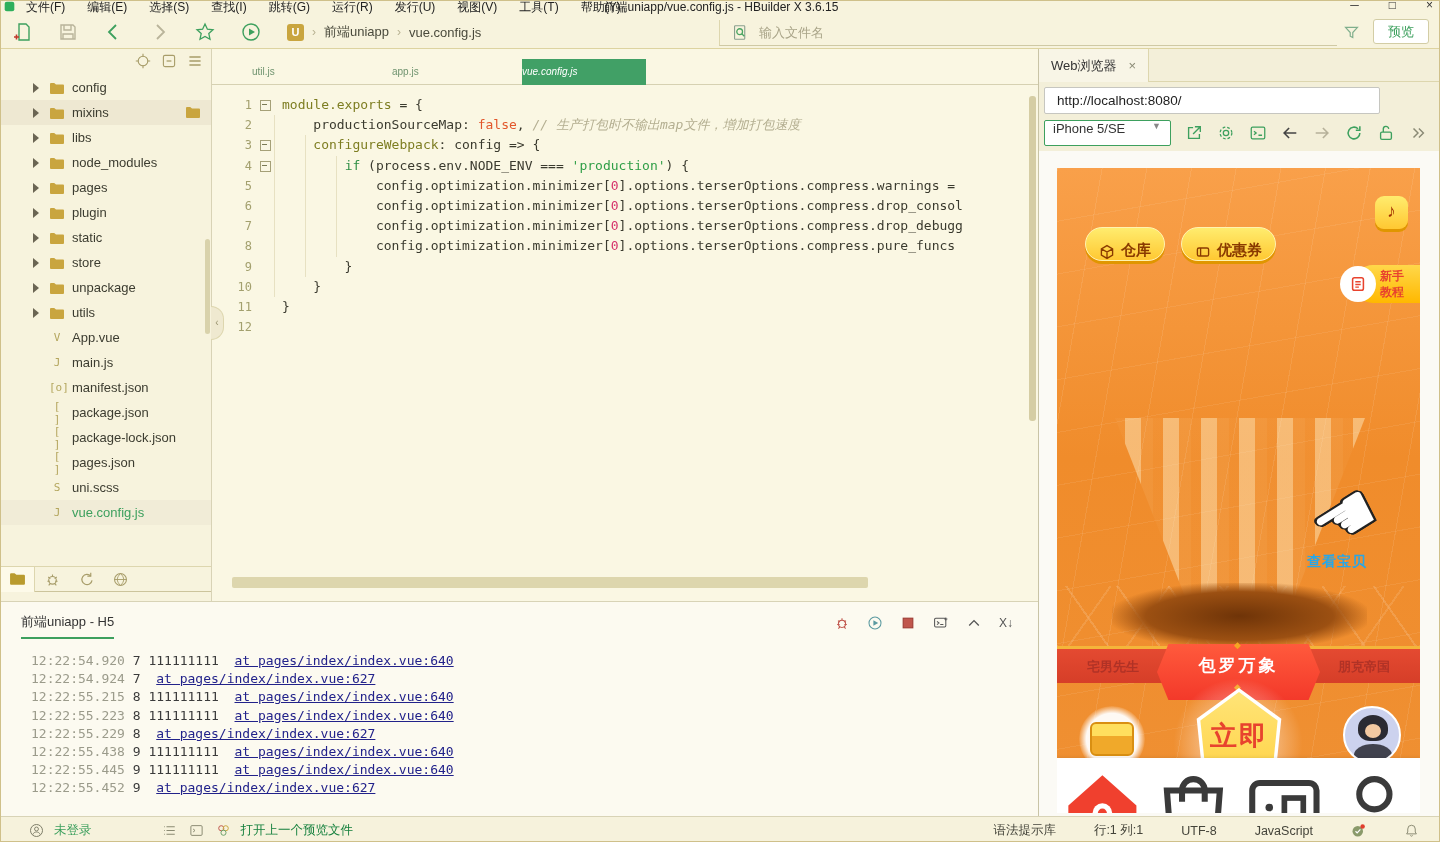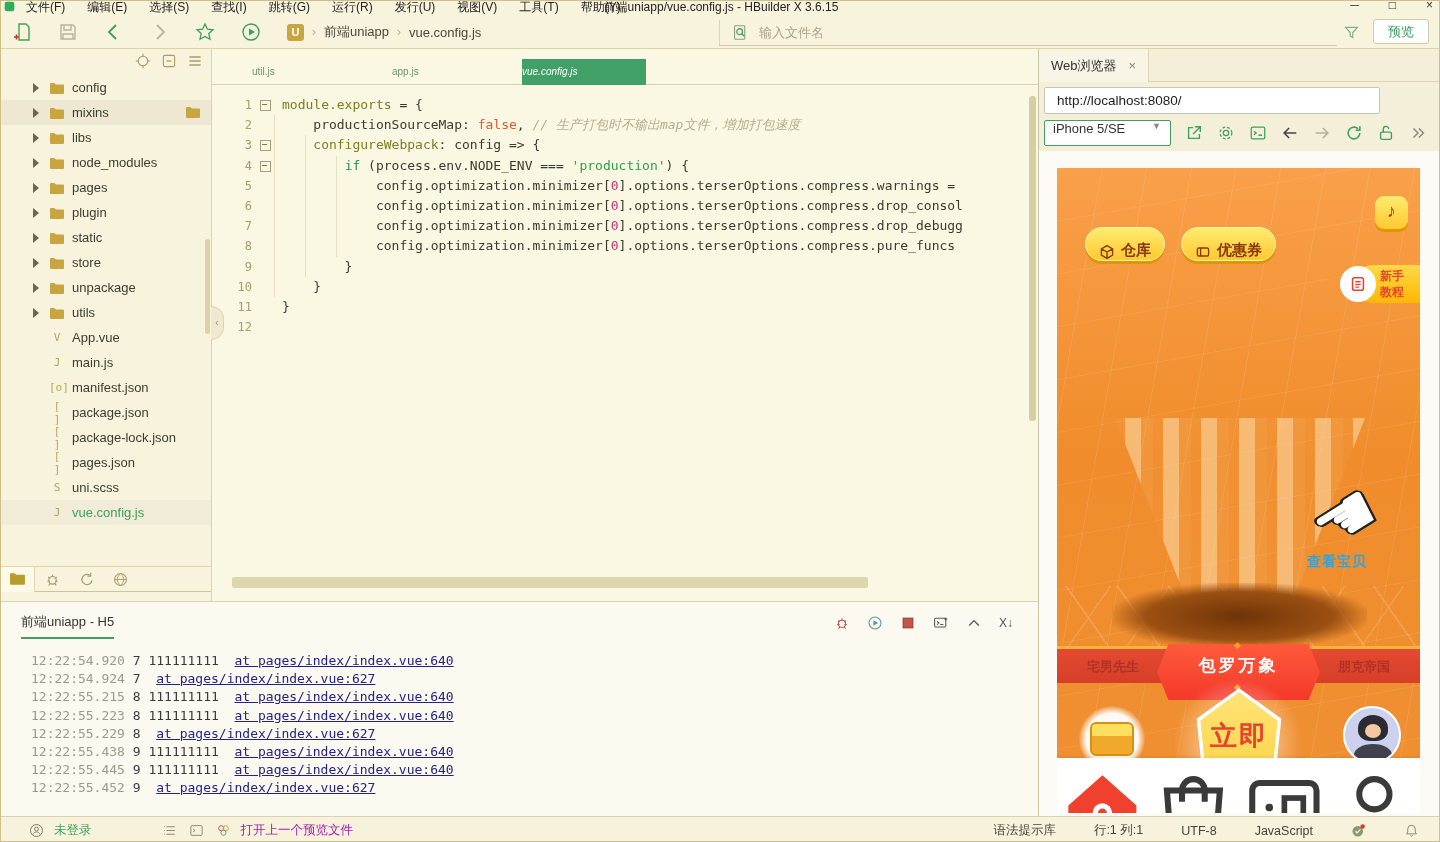--- a/index.html
+++ b/index.html
@@ -78,21 +78,21 @@
   .logline { height:18.2px; line-height:18.2px; white-space:pre; }
   .lg-time { color:#9b9b8b; } .lg-n { color:#3b3b3b; } .lg-msg { color:#3b3b3b; }
   .lg-link { color:#22228a; text-decoration:underline; cursor:pointer; }
 
   
   .statusbar { position:absolute; left:0; top:815px; width:1440px; height:27px; background:#f6f2dc; border-top:1px solid #d8d3b6; font-size:12.5px; }
   .sb-left { position:absolute; left:28px; top:0; height:27px; display:flex; align-items:center; gap:10px; }
   .sb-login { color:#3da05e; cursor:pointer; }
   .sb-icons { display:flex; gap:12px; margin-left:60px; }
   .sb-icons span, .sb-left > span.ic { width:15px; height:15px; cursor:pointer; }
-  .sb-open { color:#a21caf; cursor:pointer; }
+  .sb-open { color:#15803d; cursor:pointer; }
   .sb-right { position:absolute; right:22px; top:0; height:27px; display:flex; align-items:center; gap:38px; color:#44443a; }
   .sb-right span { cursor:pointer; }
   .sb-right .ic { width:15px; height:15px; position:relative; }
 
   
   .browser { position:absolute; left:1037px; top:48px; width:403px; height:767px; background:#f3efd9; border-left:1px solid #c9c4a6; }
   .btabrow { position:absolute; left:0; top:0; width:100%; height:33px; border-bottom:1px solid #ddd6ae; }
   .btab { position:absolute; left:0; top:0; height:33px; padding:0 12px; background:#f8f5e6; border-right:1px solid #ddd6ae; display:flex; align-items:center; gap:12px; font-size:13px; color:#333; cursor:pointer; }
   .btab .x { color:#8a8a75; font-size:13px; cursor:pointer; }
   .urlbar { position:absolute; left:5px; top:38px; width:336px; height:27px; background:#fff; border:1px solid #c6c6c0; border-radius:2px; font-size:13.5px; color:#222; line-height:25px; padding-left:12px; cursor:text; }

